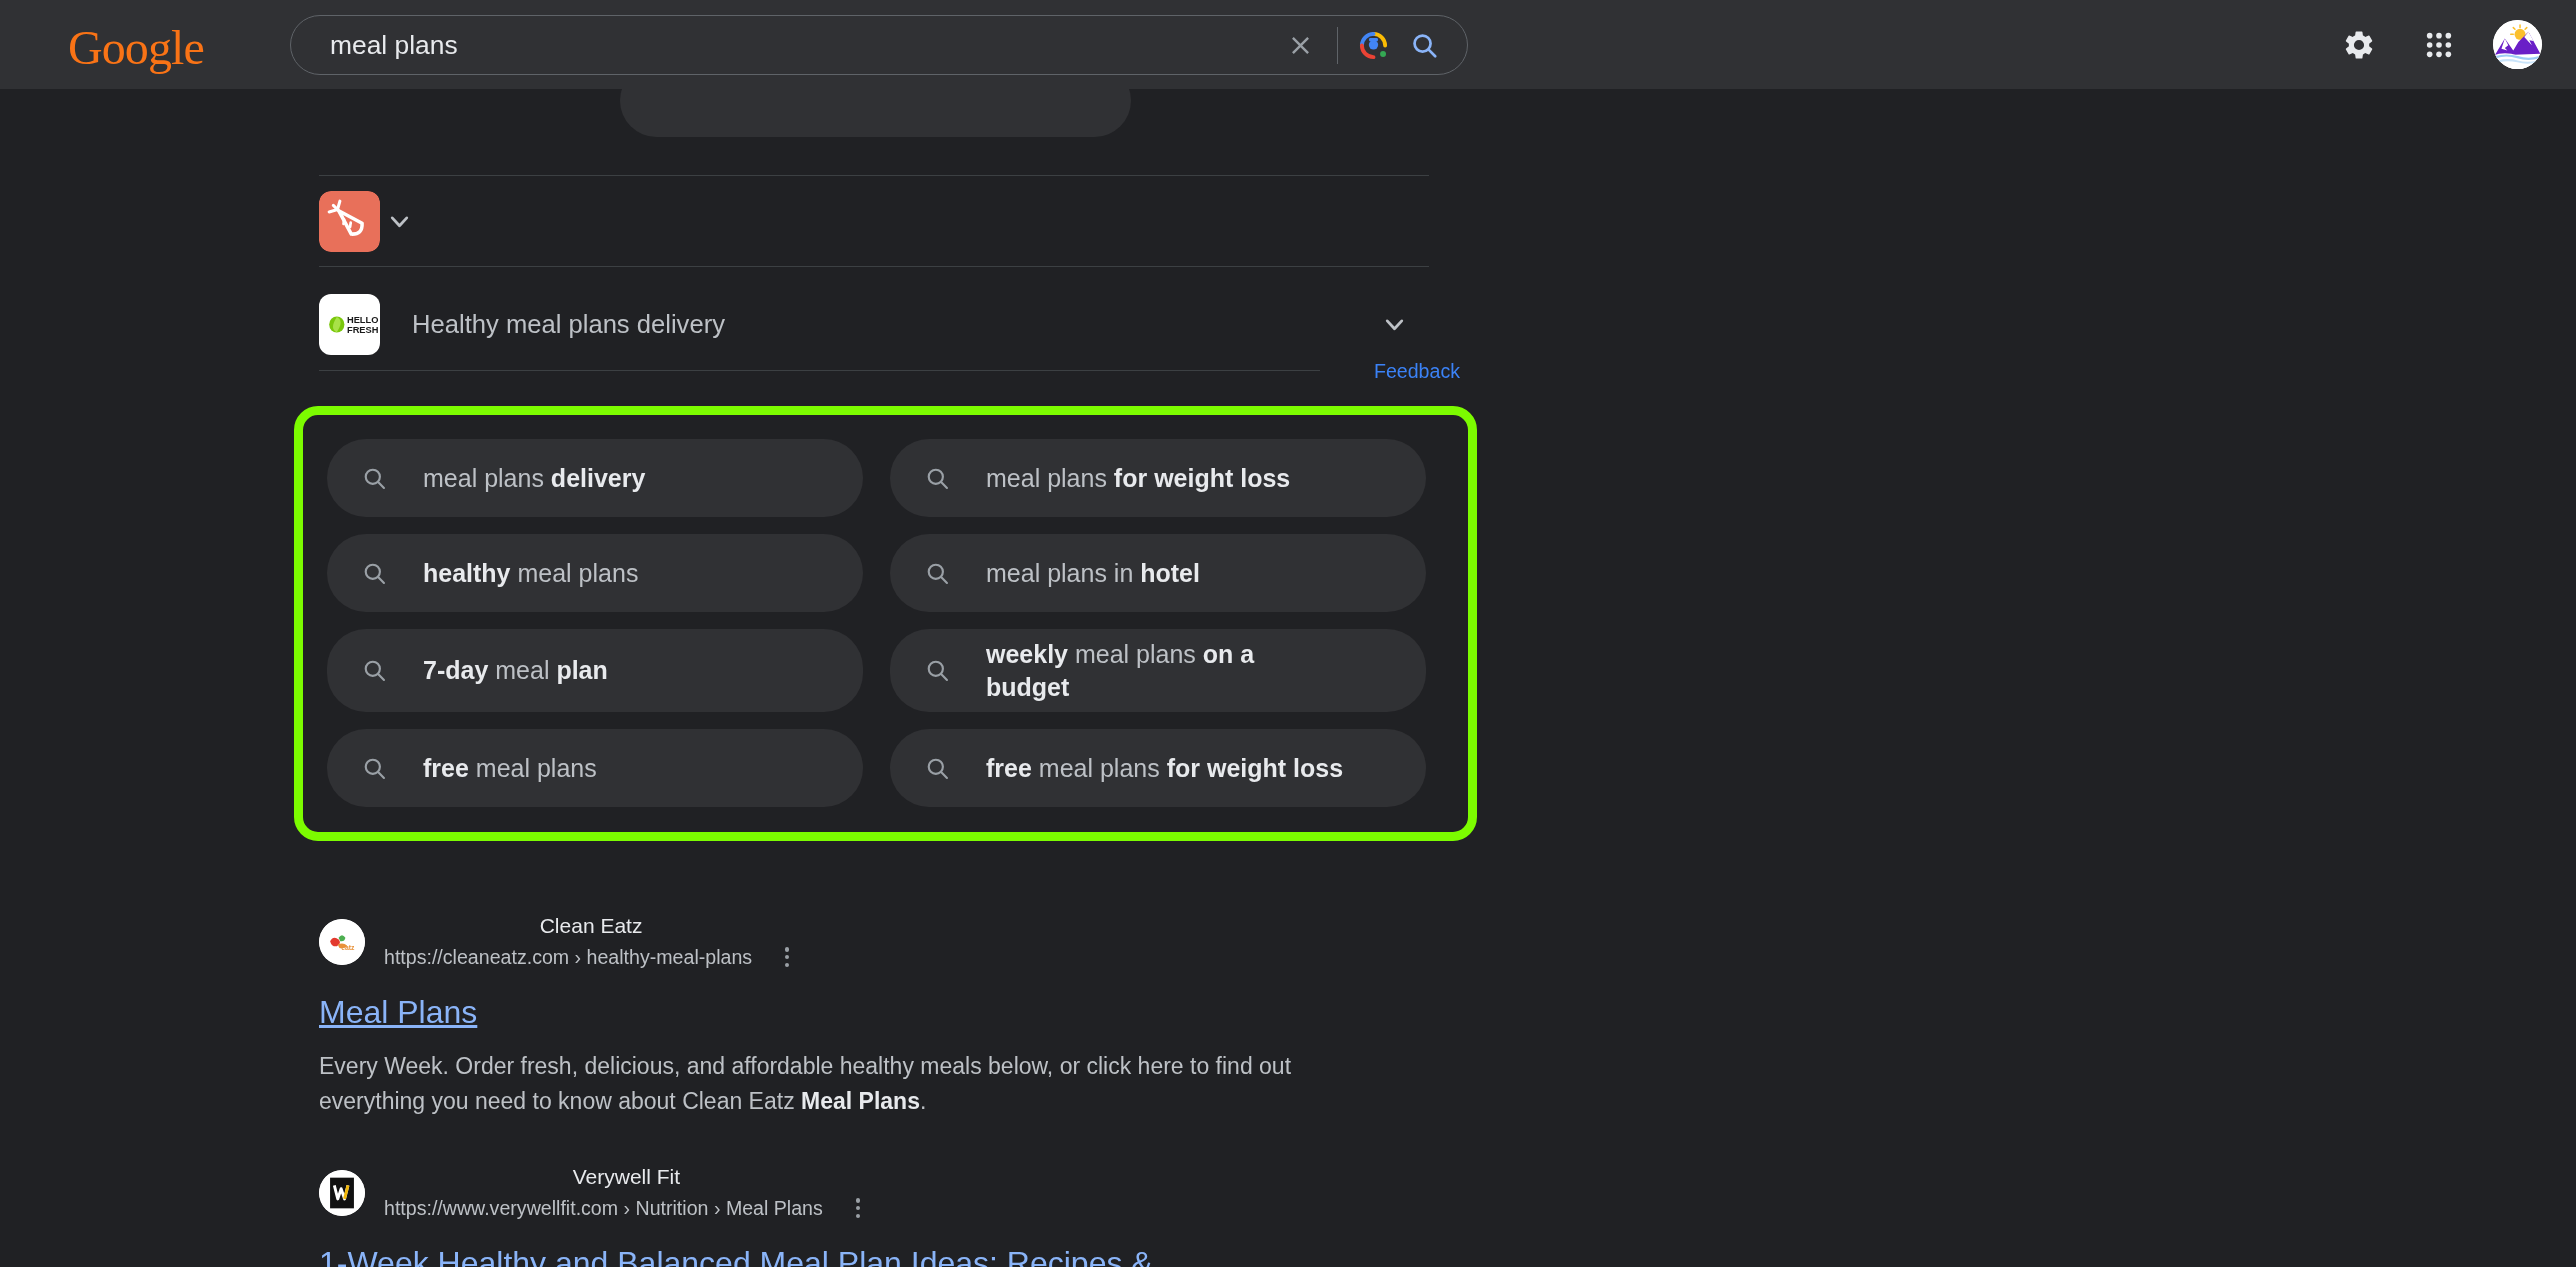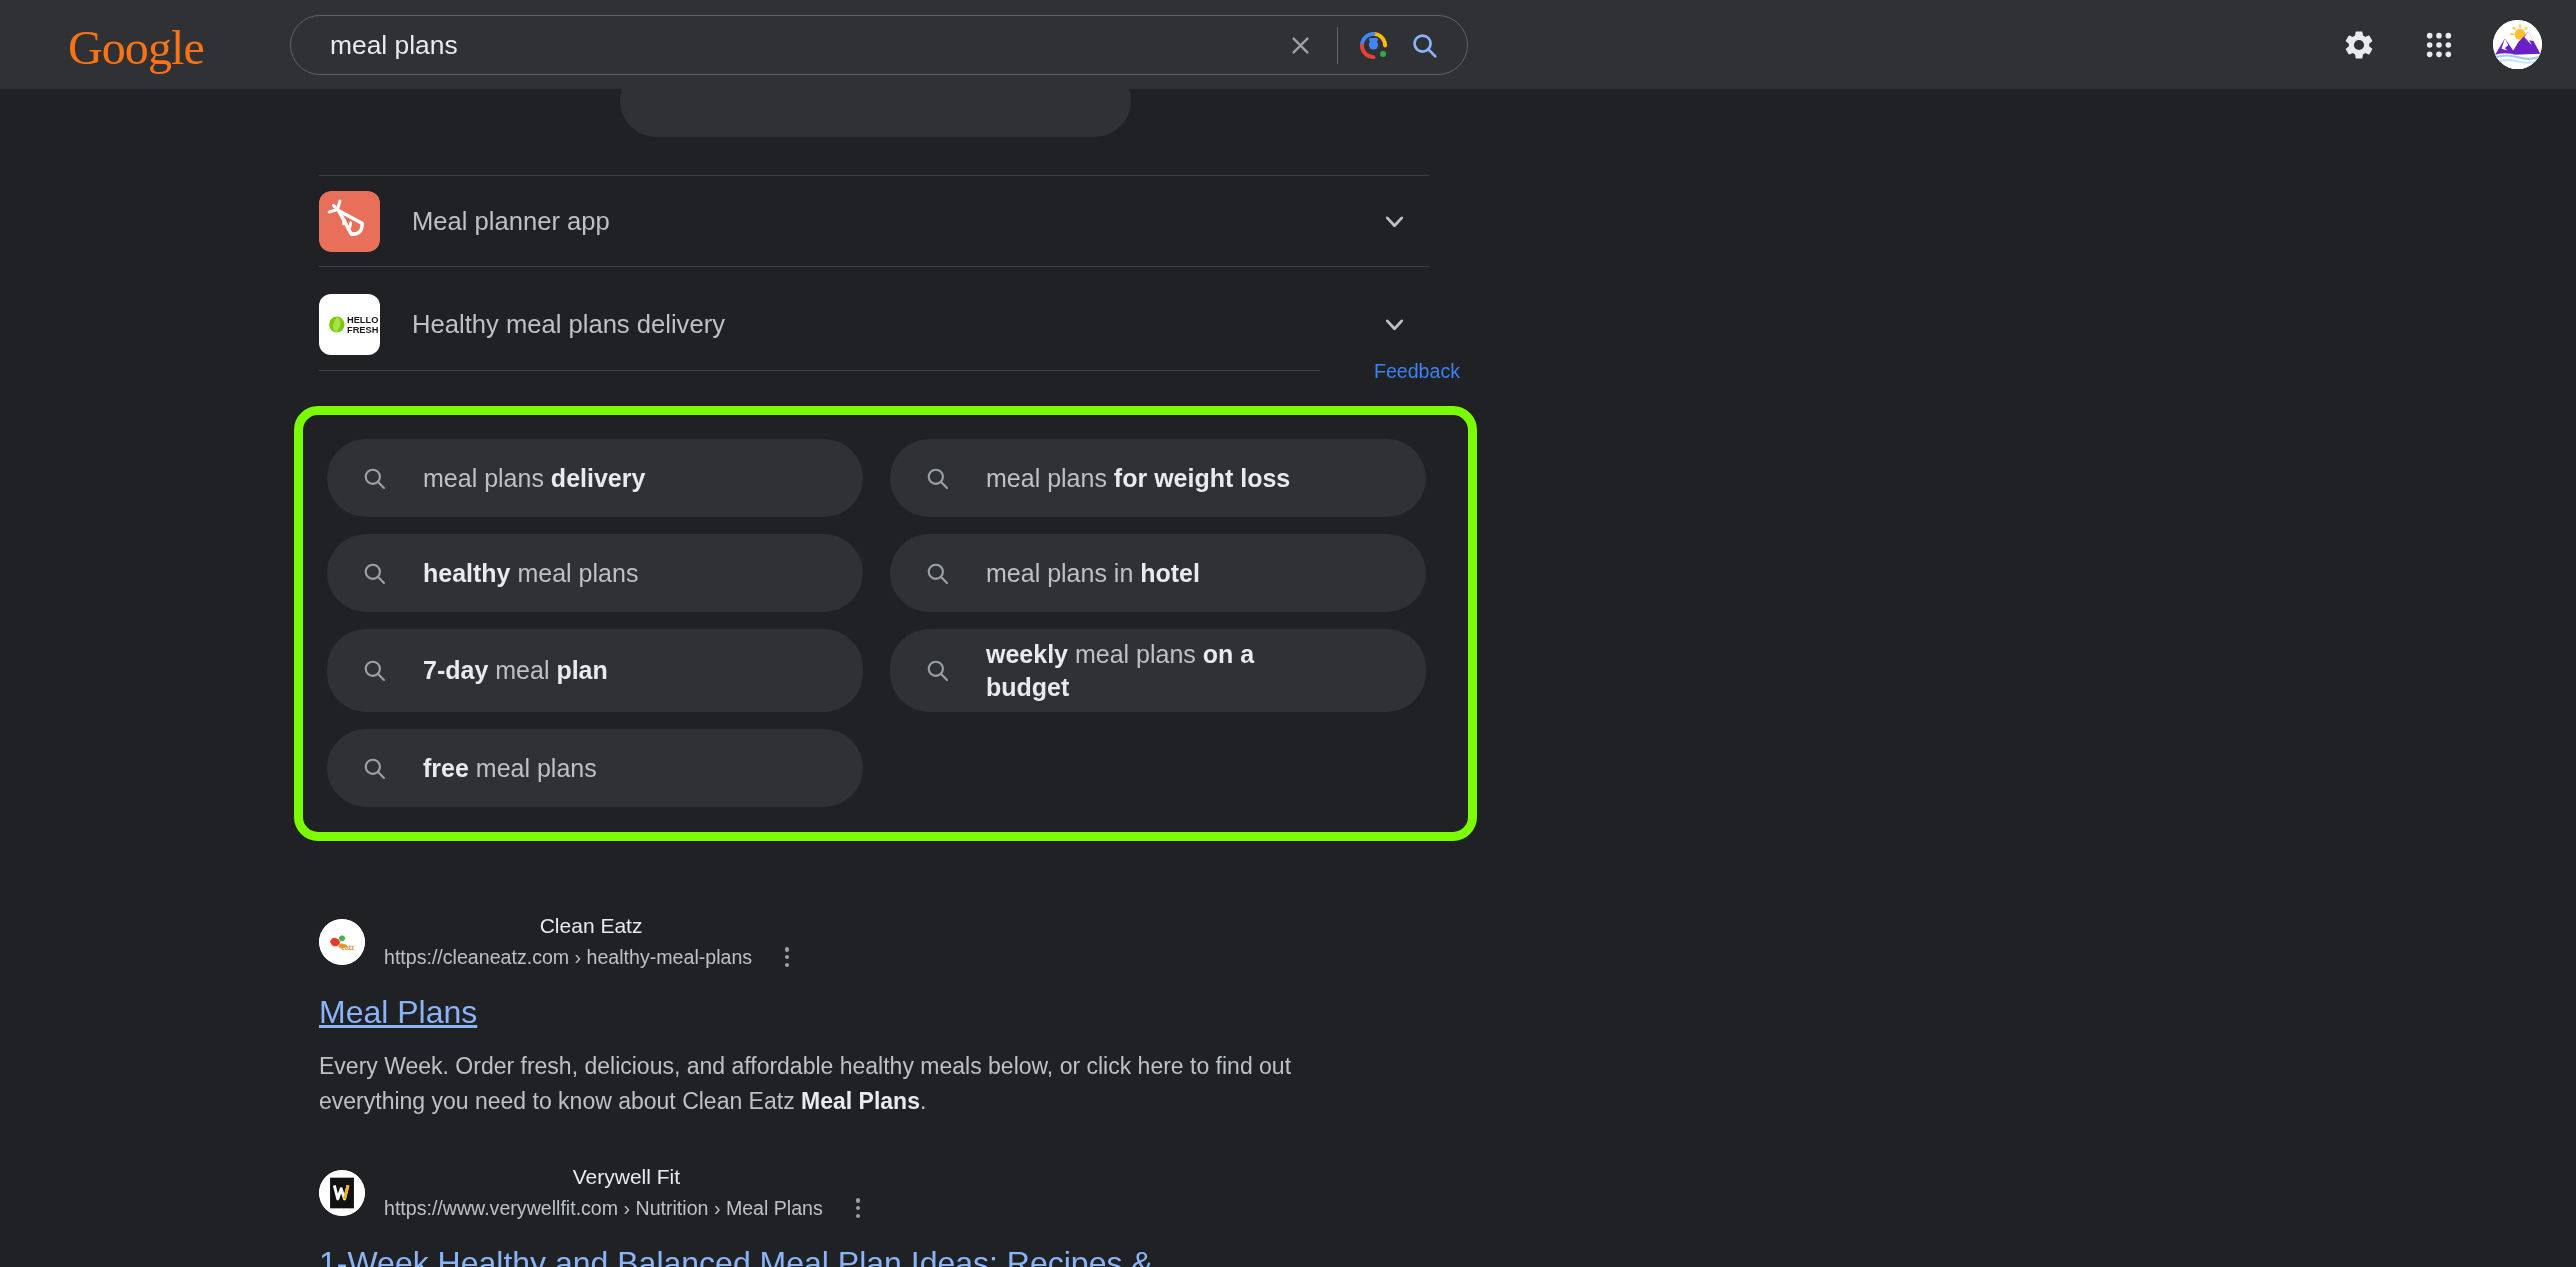--- a/index.html
+++ b/index.html
@@ -409,21 +409,20 @@
         <g transform="rotate(-45 36 36)">
           <path d="M36 18 L45 48 Q36 58 27 48 Z" fill="none" stroke="#ffffff" stroke-width="4.2" stroke-linejoin="round"></path>
           <line x1="33" y1="30" x2="29" y2="33" stroke="#ffffff" stroke-width="3.2" stroke-linecap="round"></line>
           <line x1="36" y1="38" x2="32" y2="41" stroke="#ffffff" stroke-width="3.2" stroke-linecap="round"></line>
           <line x1="36" y1="18" x2="36" y2="9" stroke="#ffffff" stroke-width="3.6" stroke-linecap="round"></line>
           <line x1="36" y1="16" x2="45" y2="11" stroke="#ffffff" stroke-width="3.6" stroke-linecap="round"></line>
           <line x1="36" y1="16" x2="27" y2="11" stroke="#ffffff" stroke-width="3.6" stroke-linecap="round"></line>
         </g>
       </svg>
     </span>
-    <span class="app-label">Meal planner app</span>
     <span class="chev">
       <svg width="29" height="29" viewBox="0 0 24 24">
         <polyline points="6,9 12,15.5 18,9" stroke="#bdc1c6" stroke-width="2.3" fill="none" stroke-linecap="round" stroke-linejoin="round"></polyline>
       </svg>
     </span>
   </div>
 
   <div class="divider" style="top:177px;"></div>
 
   <div class="app-row" style="top:191px;">
@@ -516,20 +515,29 @@
     <div class="chip">
       <span class="chip-icon">
         <svg width="27" height="27" viewBox="0 0 24 24">
           <circle cx="10.5" cy="10.5" r="6.3" stroke="#9aa0a6" stroke-width="1.9" fill="none"></circle>
           <line x1="15.2" y1="15.2" x2="20.4" y2="20.4" stroke="#9aa0a6" stroke-width="1.9" stroke-linecap="round"></line>
         </svg>
       </span>
       <span class="chip-text"><b>free</b> meal plans</span>
     </div>
 
+    <div class="chip">
+      <span class="chip-icon">
+        <svg width="27" height="27" viewBox="0 0 24 24">
+          <circle cx="10.5" cy="10.5" r="6.3" stroke="#9aa0a6" stroke-width="1.9" fill="none"></circle>
+          <line x1="15.2" y1="15.2" x2="20.4" y2="20.4" stroke="#9aa0a6" stroke-width="1.9" stroke-linecap="round"></line>
+        </svg>
+      </span>
+      <span class="chip-text" style="max-width:358px;"><b>free</b> meal plans <b>for weight loss</b></span>
+    </div>
 
   </div>
 </div>
 
 <div class="result" style="top:913px;">
   <div class="result-head">
     <span class="favicon">
       <svg width="46" height="46" viewBox="0 0 54 54">
         <circle cx="27" cy="27" r="27" fill="#ffffff"></circle>
         <path d="M13 26 Q17 19 23 24 Q27 28 21 32 Q15 33 13 26 Z" fill="#e33a2e"></path>

